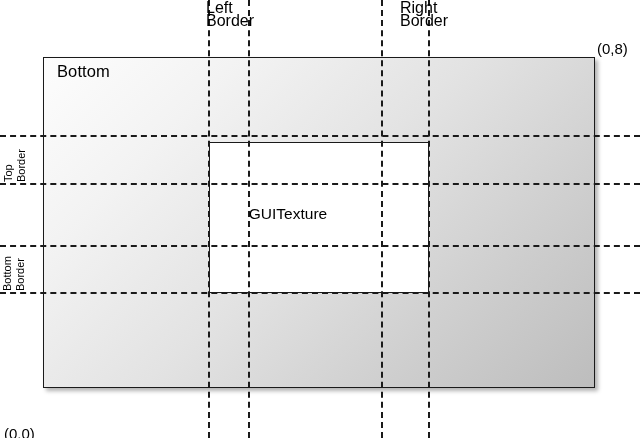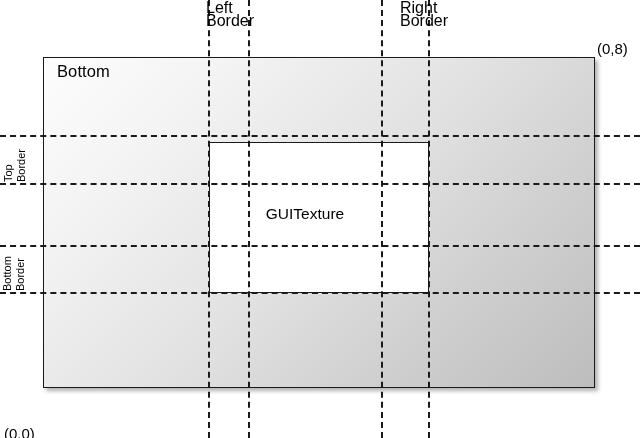--- a/index.html
+++ b/index.html
@@ -44,21 +44,21 @@
     left: 209px;
     top: 142px;
     width: 220px;
     height: 151px;
     background: #ffffff;
     border: 1.6px solid #1a1a1a;
     box-sizing: border-box;
   }
   .texture-label {
     position: absolute;
-    left: 209px;
+    left: 192px;
     top: 205px;
     width: 192px;
     text-align: center;
     font-size: 15.5px;
     color: #000000;
     white-space: nowrap;
   }
 
   
   .vline {

